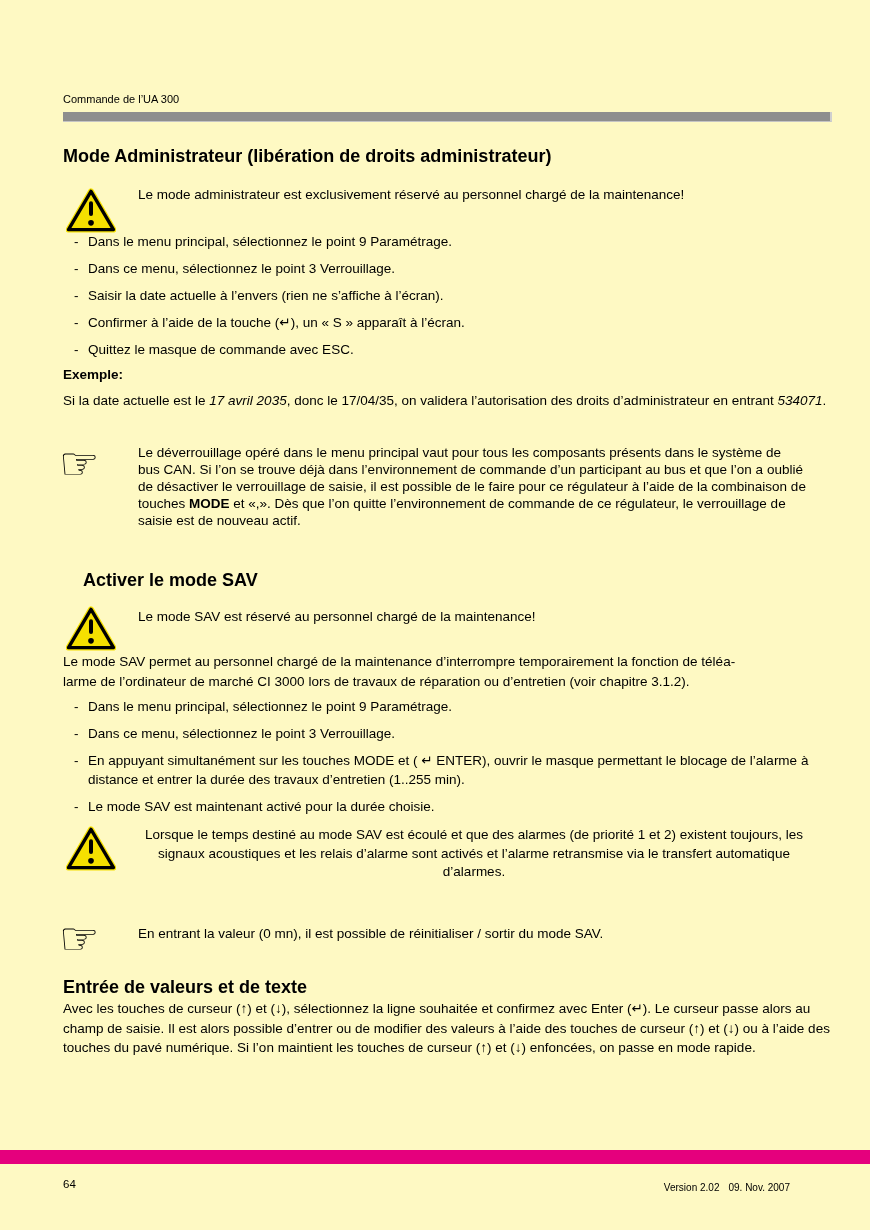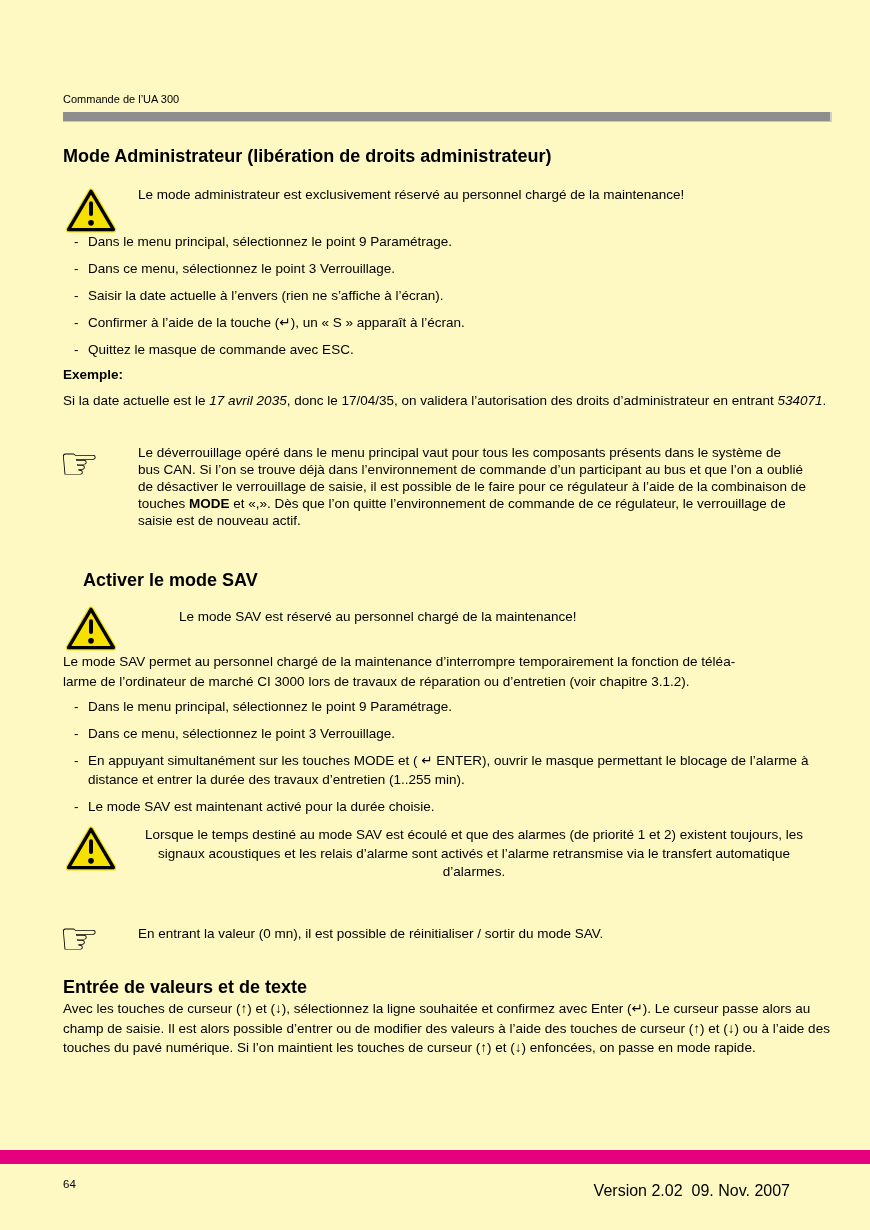--- a/index.html
+++ b/index.html
@@ -18,42 +18,42 @@
   .h-admin{left:63px;top:146px;}
   .h-sav{left:63px;top:570px;margin-left:20px;}
   .h-entry{left:63px;top:977px;}
   .body-text{font-size:13.5px;line-height:19.5px;}
   .warn-icon{width:50px;height:45px;display:block;}
   .warn1-icon{left:66px;top:188px;}
   .warn2-icon{left:66px;top:606px;}
   .warn3-icon{left:66px;top:826px;}
   .warn-text{font-size:13.5px;line-height:18.5px;}
   .warn1-text{left:138px;top:186px;width:670px;}
-  .warn2-text{left:138px;top:608px;width:670px;margin-left:41px;}
+  .warn2-text{left:138px;top:608px;width:670px;}
   .warn3-text{left:138px;top:826px;width:672px;text-align:center;}
   .hand-icon{font-family:"DejaVu Sans",sans-serif;font-size:45px;line-height:1;display:block;}
   .note1-icon{left:59px;top:441px;}
   .note2-icon{left:59px;top:916px;}
   .note-text{font-size:13.5px;line-height:17px;}
   .note1-text{left:138px;top:444px;width:668px;}
   .note2-text{left:138px;top:925px;width:668px;}
   .steps{margin:0;padding:0;list-style:none;}
   .steps li{display:flex;margin-bottom:8px;font-size:13.5px;line-height:19px;}
   .steps .dash{width:14px;flex:0 0 14px;}
   .list1{left:74px;top:232px;width:745px;}
   .list2{left:74px;top:697px;width:745px;}
   .example-label{left:63px;top:367px;font-size:13.5px;font-weight:bold;}
   .example-para{left:63px;top:391px;width:767px;}
   .sav-intro{left:63px;top:652px;width:770px;}
   .entry-para{left:63px;top:999px;width:772px;}
   .it{font-style:italic;}
   .bd{font-weight:bold;}
   .footer-bar{left:0;top:1150px;width:870px;height:14px;background:#E5007D;}
   .page-number{left:63px;top:1178px;font-size:11.5px;}
-  .version{right:80px;top:1182px;font-size:16px;display:flex;gap:9px;}
+  .version{right:80px;top:1182px;font-size:10px;display:flex;gap:9px;}
 </style>
 </head>
 <body>
 
 <div class="page">
 
   <div class="abs header-title">Commande de l’UA 300</div>
   <div class="abs header-rule"></div>
 
   <div class="abs h1 h-admin">Mode Administrateur (libération de droits administrateur)</div>

